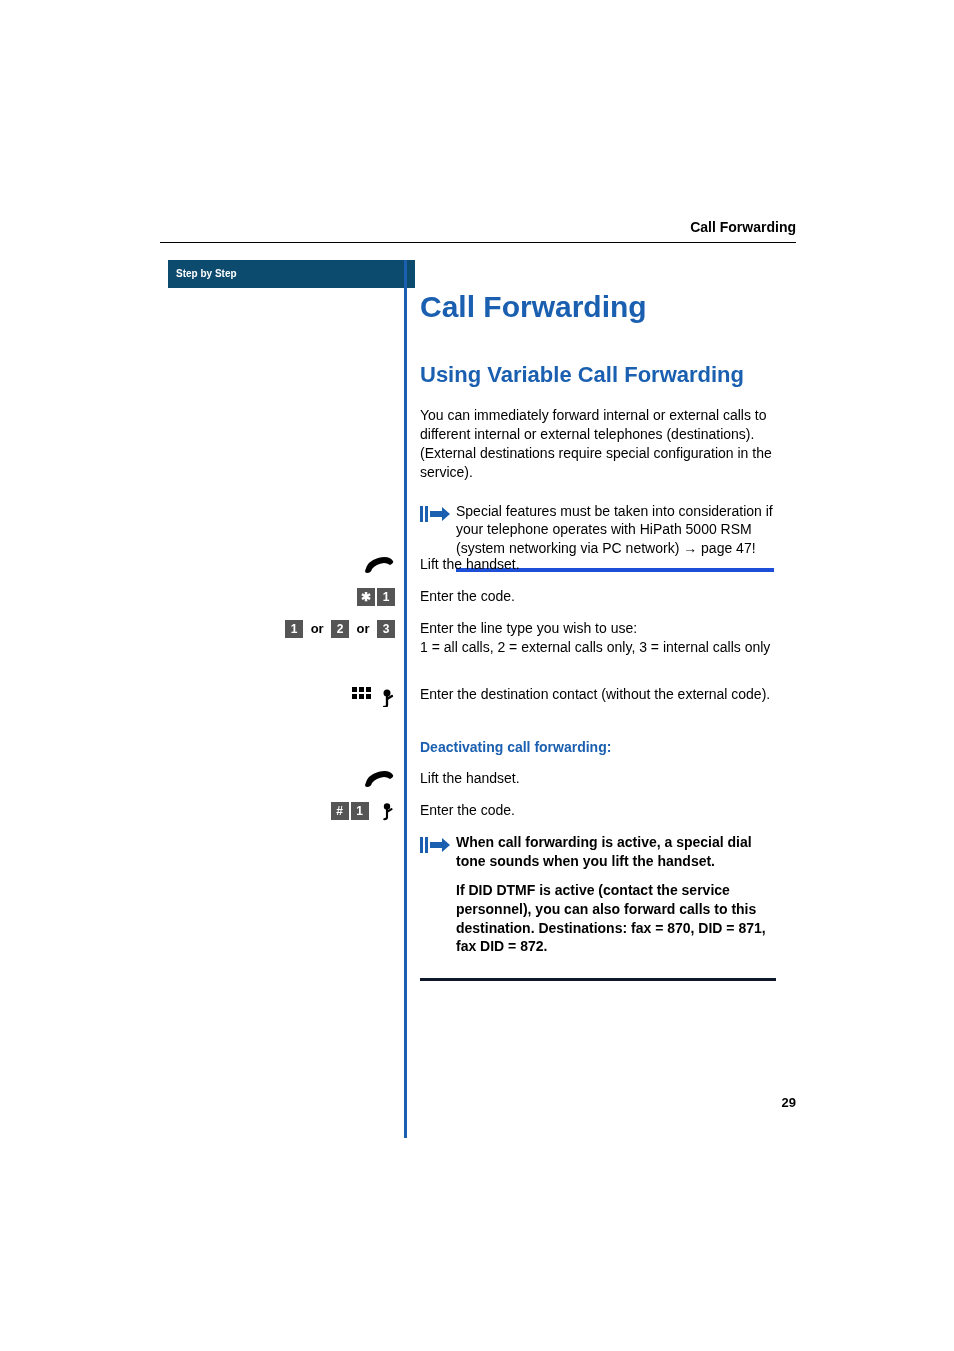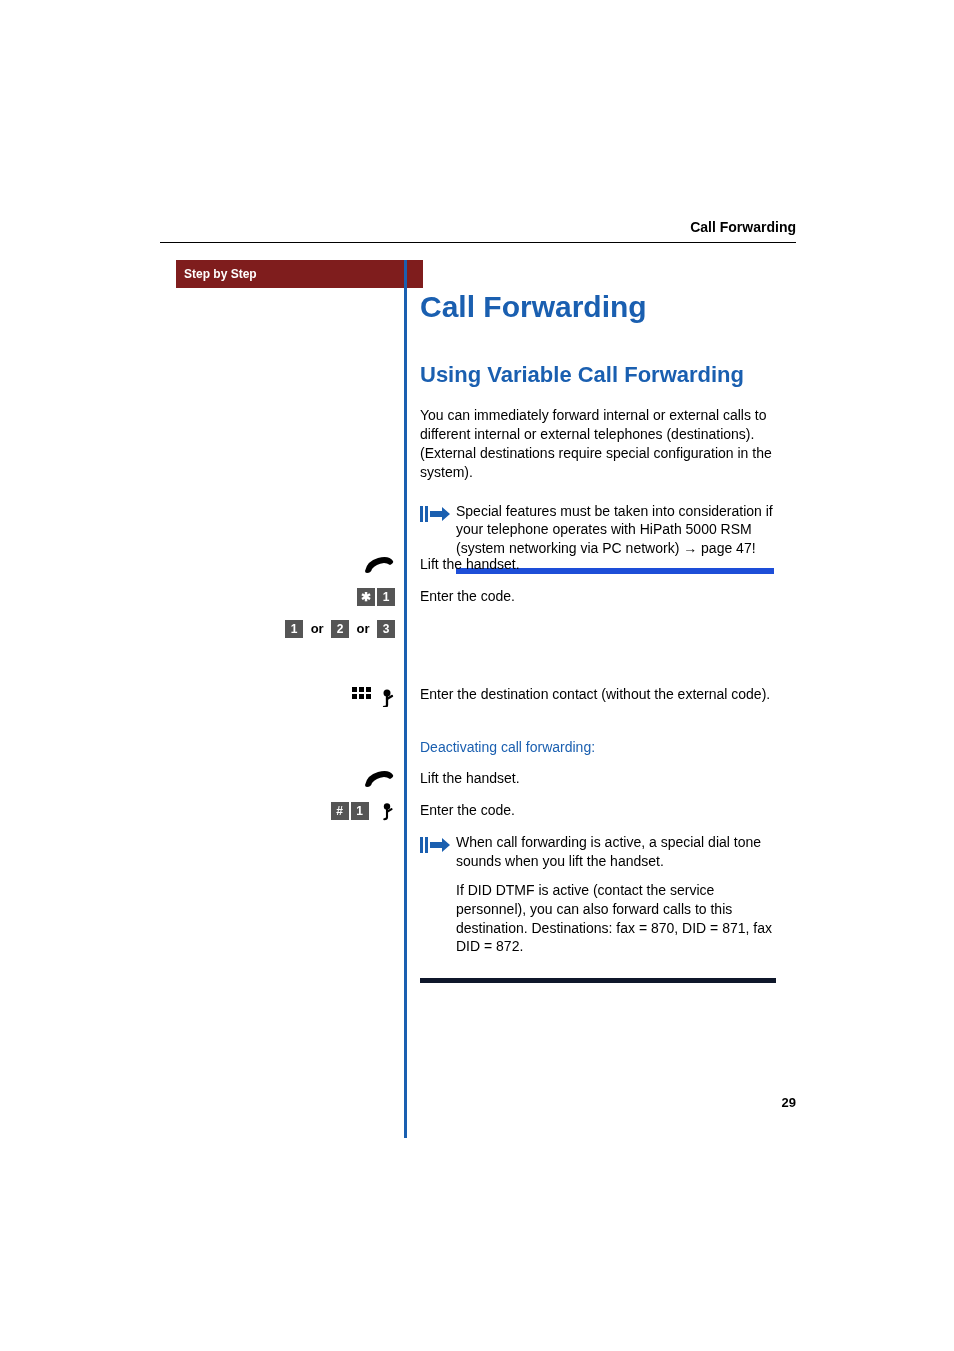--- a/index.html
+++ b/index.html
@@ -19,27 +19,27 @@
     padding-bottom: 6px;
     text-align: right;
   }
   .header-label {
     font-size: 14px;
     font-weight: bold;
     color: #000;
   }
   .sidebar-tab {
     position: absolute;
-    left: 176px;
+    left: 168px;
     top: 260px;
     width: 247px;
     height: 28px;
-    background: #7f1d1d;
+    background: #0c4a6e;
     color: #fff;
-    font-size: 12px;
+    font-size: 10px;
     font-weight: bold;
     line-height: 28px;
     padding-left: 8px;
   }
   .sidebar-line {
     position: absolute;
     left: 404px;
     top: 260px;
     width: 3px;
     height: 878px;
@@ -67,40 +67,40 @@
     font-size: 14px;
     color: #000;
     line-height: 1.35;
     margin-bottom: 14px;
   }
   .note-block {
     margin-left: 36px;
     margin-right: 4px;
     padding-bottom: 10px;
     margin-bottom: 14px;
-    border-bottom: 6px solid #1d4ed8;
+    border-bottom: 4px solid #1d4ed8;
     font-size: 14px;
     line-height: 1.35;
     position: relative;
     margin-top: 20px;
   }
   .note-icon {
     position: absolute;
     left: -36px;
     top: 2px;
   }
   .page-ref { white-space: nowrap; }
   .arrow { font-size: 14px; }
   .steps-wrap { position: absolute; left: 160px; top: 555px; width: 616px; }
   .row { position: relative; min-height: 22px; margin-bottom: 10px; }
   .row .icons { position:absolute; left:0; width:236px; text-align:right; top:0; }
   .row .txt { margin-left: 260px; font-size:14px; line-height:1.35; }
   .sub-heading {
     color: #1a5fb0;
-    font-weight: normal;
+    font-weight: bold;
     font-size: 14px;
     margin-left: 260px;
     margin-top: 14px;
     margin-bottom: 14px;
   }
   .key {
     display: inline-block;
     width: 18px; height: 18px;
     background: #555;
     color: #fff;
@@ -124,43 +124,44 @@
     font-size: 13px;
     font-weight: bold;
   }
   svg { vertical-align: middle; }
   .note2 {
     margin-left: 260px;
     position: relative;
     padding-left: 36px;
     font-size: 14px;
     line-height: 1.35;
-    border-bottom: 5px solid #0f172a;
+    border-bottom: 3px solid #0f172a;
     padding-bottom: 12px;
     margin-top: 4px;
+    font-weight: bold;
   }
   .note2 .note-icon { left: 0; top: 2px; }
   .note2 p { margin-bottom: 10px; }
 </style>
 </head>
 <body>
 
 <div class="page">
 
   <div class="header-region">
     <span class="header-label">Call Forwarding</span>
   </div>
 
   <div class="sidebar-tab">Step by Step</div>
   <div class="sidebar-line"></div>
 
   <div class="content">
     <h1 class="title">Call Forwarding</h1>
     <h2 class="subtitle">Using Variable Call Forwarding</h2>
-    <p class="para">You can immediately forward internal or external calls to different internal or external telephones (destinations). (External destinations require special configuration in the system).</p>
+    <p class="para">You can immediately forward internal or external calls to different internal or external telephones (destinations). (External destinations require special configuration in the service).</p>
 
     <div class="note-block">
       <span class="note-icon">
         <svg width="30" height="18" viewBox="0 0 30 18">
           <rect x="0" y="1" width="3" height="16" fill="#1a5fb0"></rect>
           <rect x="5" y="1" width="3" height="16" fill="#1a5fb0"></rect>
           <path d="M10 6 L22 6 L22 2 L30 9 L22 16 L22 12 L10 12 Z" fill="#1a5fb0"></path>
         </svg>
       </span>
       <span>Special features must be taken into consideration if your telephone operates with HiPath 5000 RSM (system networking via PC network) </span><span class="page-ref"><span class="arrow">→</span> <span>page 47!</span></span>
@@ -186,20 +187,22 @@
     </div>
 
     <div class="row" style="min-height:56px;">
       <div class="icons">
         <span class="key">1</span>
         <span class="or-word">or</span>
         <span class="key">2</span>
         <span class="or-word">or</span>
         <span class="key">3</span>
       </div>
+      <div class="txt" style="white-space:pre-line;">Enter the line type you wish to use:
+1 = all calls, 2 = external calls only, 3 = internal calls only</div>
     </div>
 
     <div class="row" style="min-height:40px; margin-top:6px;">
       <div class="icons">
         <svg width="44" height="22" viewBox="0 0 44 22">
           <g fill="#000">
             <rect x="0" y="2" width="5" height="5"></rect>
               <rect x="7" y="2" width="5" height="5"></rect>
               <rect x="14" y="2" width="5" height="5"></rect>
             <rect x="0" y="9" width="5" height="5"></rect>

